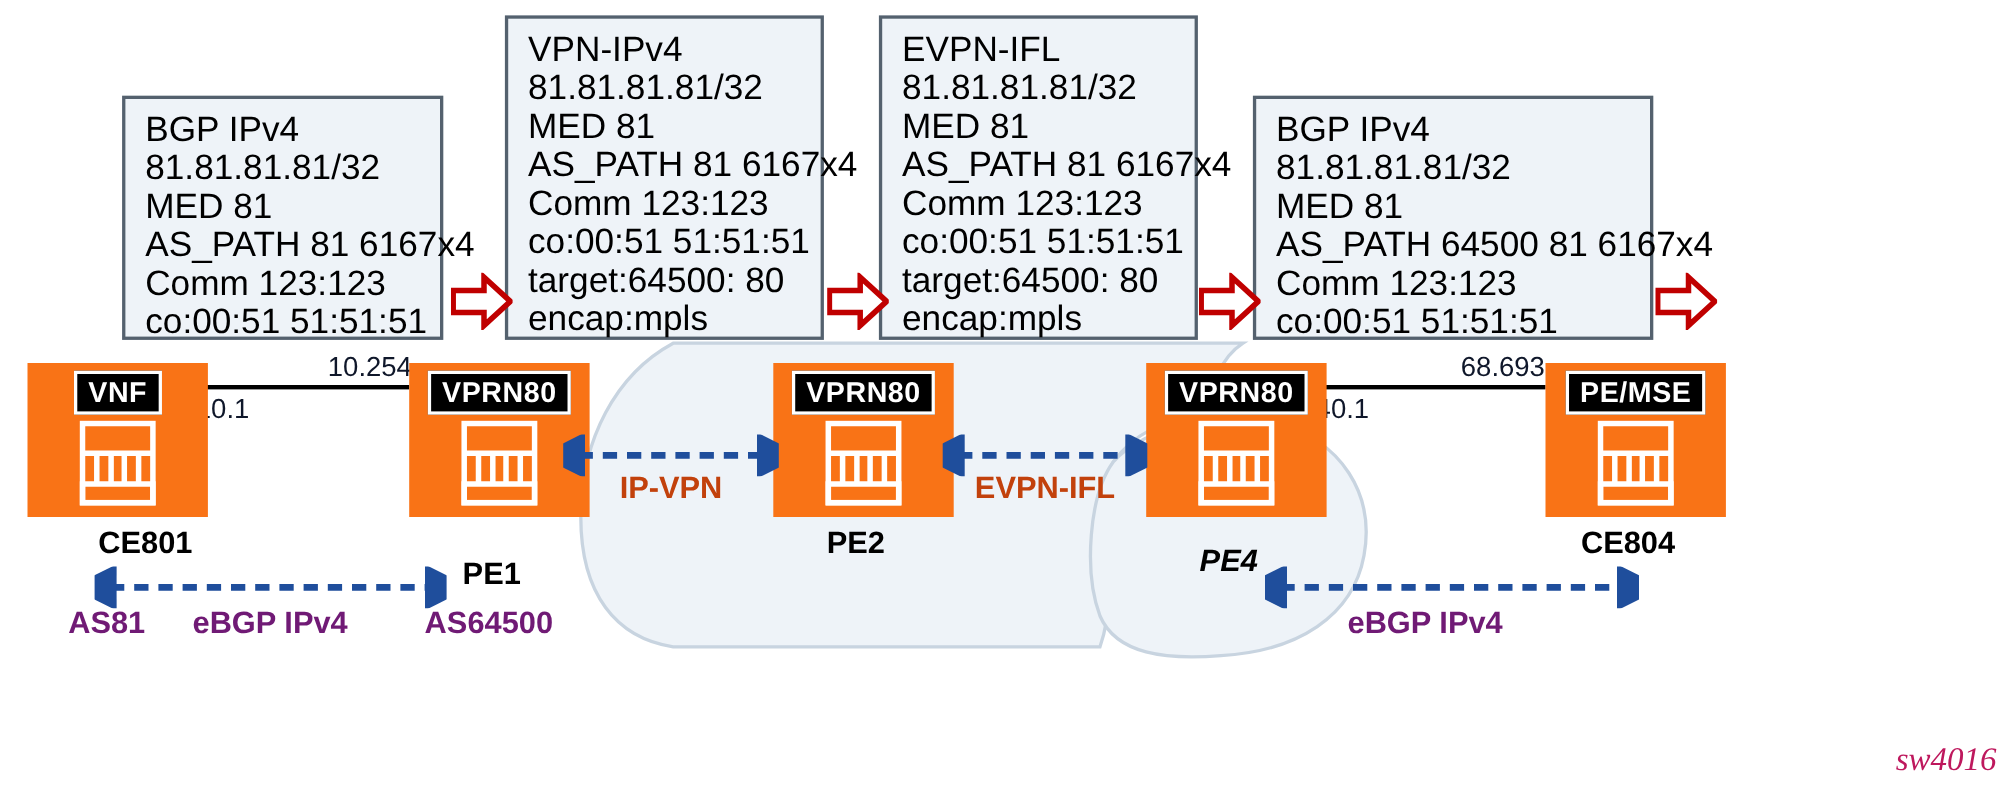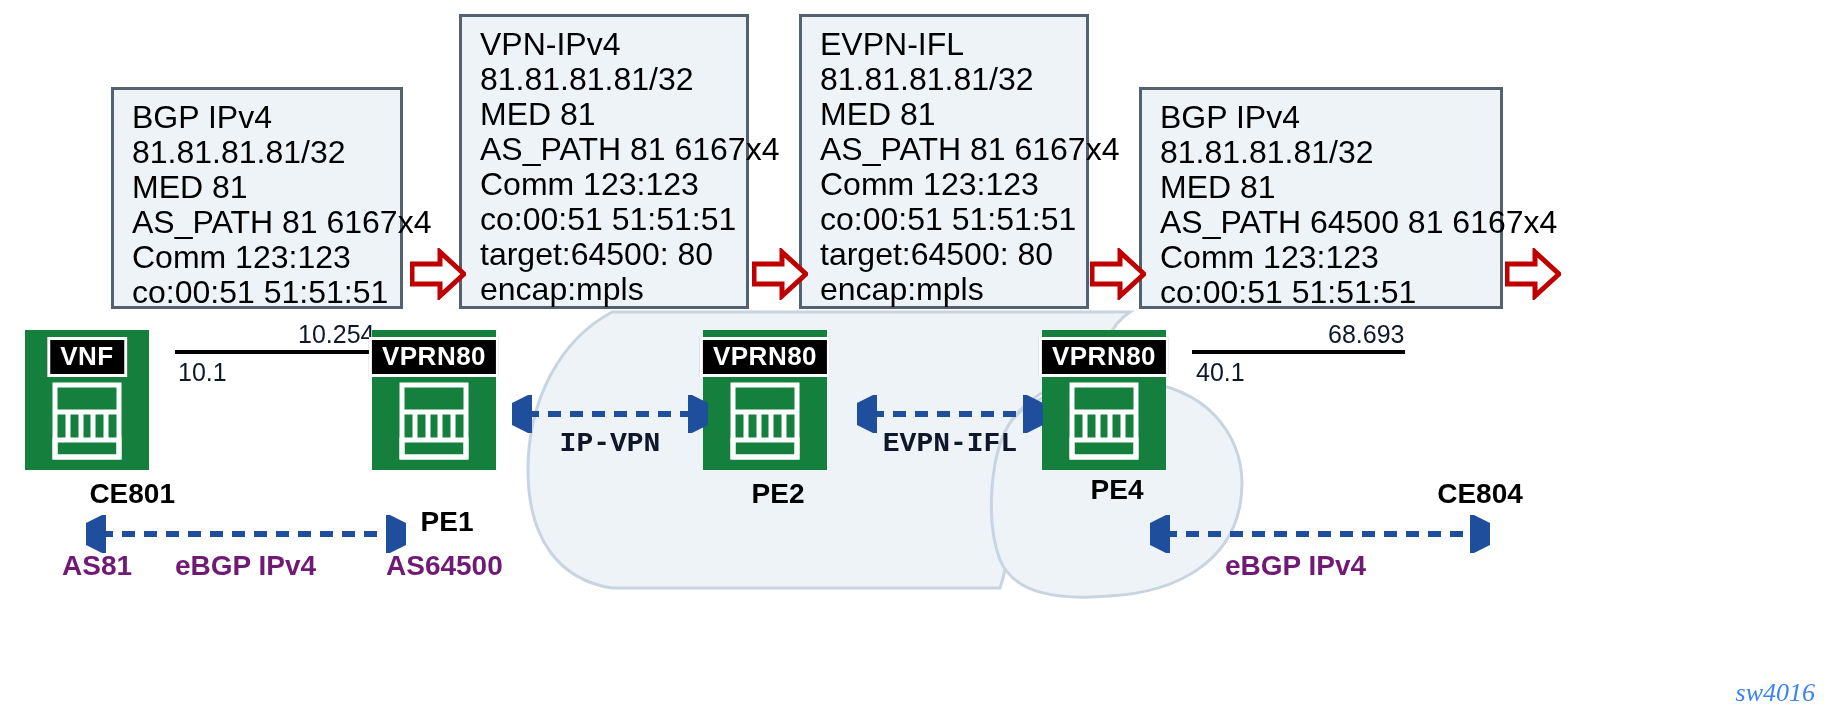--- a/index.html
+++ b/index.html
@@ -33,23 +33,23 @@
   
   .red-arrow{
     position:absolute;
     width:56px;
     height:52px;
   }
 
   
   .node{
     position:absolute;
-    width:124px;
+    width:164px;
     height:140px;
-    background:#15803d;
+    background:#f97316;
   }
   .node .badge{
     position:absolute;
     left:50%;
     transform:translateX(-50%);
     top:7px;
     background:#000000;
     border:3px solid #ffffff;
     color:#ffffff;
     font-size:26px;
@@ -88,23 +88,22 @@
     color:#0f172a;
     white-space:nowrap;
   }
 
   
   .dash-arrow{position:absolute;}
   .link-label{
     position:absolute;
     font-size:28px;
     font-weight:bold;
-    color:#0f172a;
-    white-space:nowrap;
-    font-family:Liberation Mono, monospace;
+    color:#c2410c;
+    white-space:nowrap;
   }
   .as-label{
     position:absolute;
     font-size:28px;
     font-weight:bold;
     color:#701a75;
     white-space:nowrap;
   }
 
   
@@ -114,22 +113,22 @@
     width:1829px;height:714px;
     pointer-events:none;
   }
 
   .watermark{
     position:absolute;
     right:14px;
     bottom:6px;
     font-family:"Liberation Serif","DejaVu Serif",serif;
     font-style:italic;
-    font-size:26px;
-    color:#3b82f6;
+    font-size:30px;
+    color:#be185d;
   }
 </style>
 </head>
 <body>
 
 <div id="canvas">
 
   <svg id="cloud" viewBox="0 0 1829 714">
     <path d="M 612 312
              C 560 340, 528 400, 528 470
@@ -257,22 +256,34 @@
     <svg class="router-glyph" viewBox="0 0 70 78">
       <rect x="3" y="3" width="64" height="72" fill="none" stroke="#ffffff" stroke-width="5"></rect>
       <line x1="3" y1="30" x2="67" y2="30" stroke="#ffffff" stroke-width="5"></line>
       <line x1="16" y1="30" x2="16" y2="58" stroke="#ffffff" stroke-width="5"></line>
       <line x1="29" y1="30" x2="29" y2="58" stroke="#ffffff" stroke-width="5"></line>
       <line x1="41" y1="30" x2="41" y2="58" stroke="#ffffff" stroke-width="5"></line>
       <line x1="54" y1="30" x2="54" y2="58" stroke="#ffffff" stroke-width="5"></line>
       <rect x="3" y="58" width="64" height="17" fill="none" stroke="#ffffff" stroke-width="5"></rect>
     </svg>
   </div>
-  <div class="node-label" style="left:1042px;top:474px;width:150px;">PE4</div>
-
+  <div class="node-label" style="left:1042px;top:494px;width:150px;font-style:italic;">PE4</div>
+
+  <div class="node" style="left:1405px;top:330px;">
+    <div class="badge">PE/MSE</div>
+    <svg class="router-glyph" viewBox="0 0 70 78">
+      <rect x="3" y="3" width="64" height="72" fill="none" stroke="#ffffff" stroke-width="5"></rect>
+      <line x1="3" y1="30" x2="67" y2="30" stroke="#ffffff" stroke-width="5"></line>
+      <line x1="16" y1="30" x2="16" y2="58" stroke="#ffffff" stroke-width="5"></line>
+      <line x1="29" y1="30" x2="29" y2="58" stroke="#ffffff" stroke-width="5"></line>
+      <line x1="41" y1="30" x2="41" y2="58" stroke="#ffffff" stroke-width="5"></line>
+      <line x1="54" y1="30" x2="54" y2="58" stroke="#ffffff" stroke-width="5"></line>
+      <rect x="3" y="58" width="64" height="17" fill="none" stroke="#ffffff" stroke-width="5"></rect>
+    </svg>
+  </div>
   <div class="node-label" style="left:1405px;top:478px;width:150px;">CE804</div>
 
   <svg class="dash-arrow" style="left:512px;top:395px;width:196px;height:38px;" viewBox="0 0 196 38">
     <defs>
       <marker id="mL" markerWidth="7" markerHeight="7" refX="6" refY="3.5" orient="auto">
         <path d="M 7 0 L 0 3.5 L 7 7 Z" fill="#1f4e9c"></path>
       </marker>
       <marker id="mR" markerWidth="7" markerHeight="7" refX="1" refY="3.5" orient="auto">
         <path d="M 0 0 L 7 3.5 L 0 7 Z" fill="#1f4e9c"></path>
       </marker>

